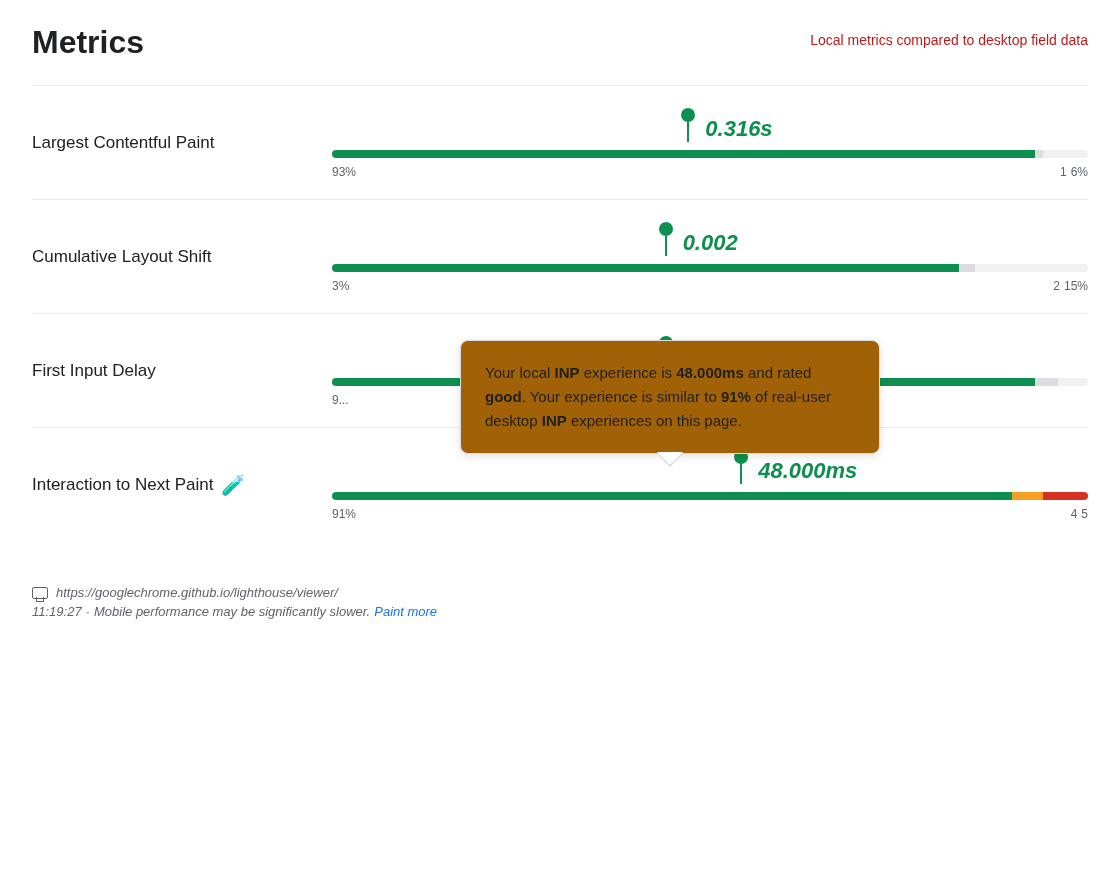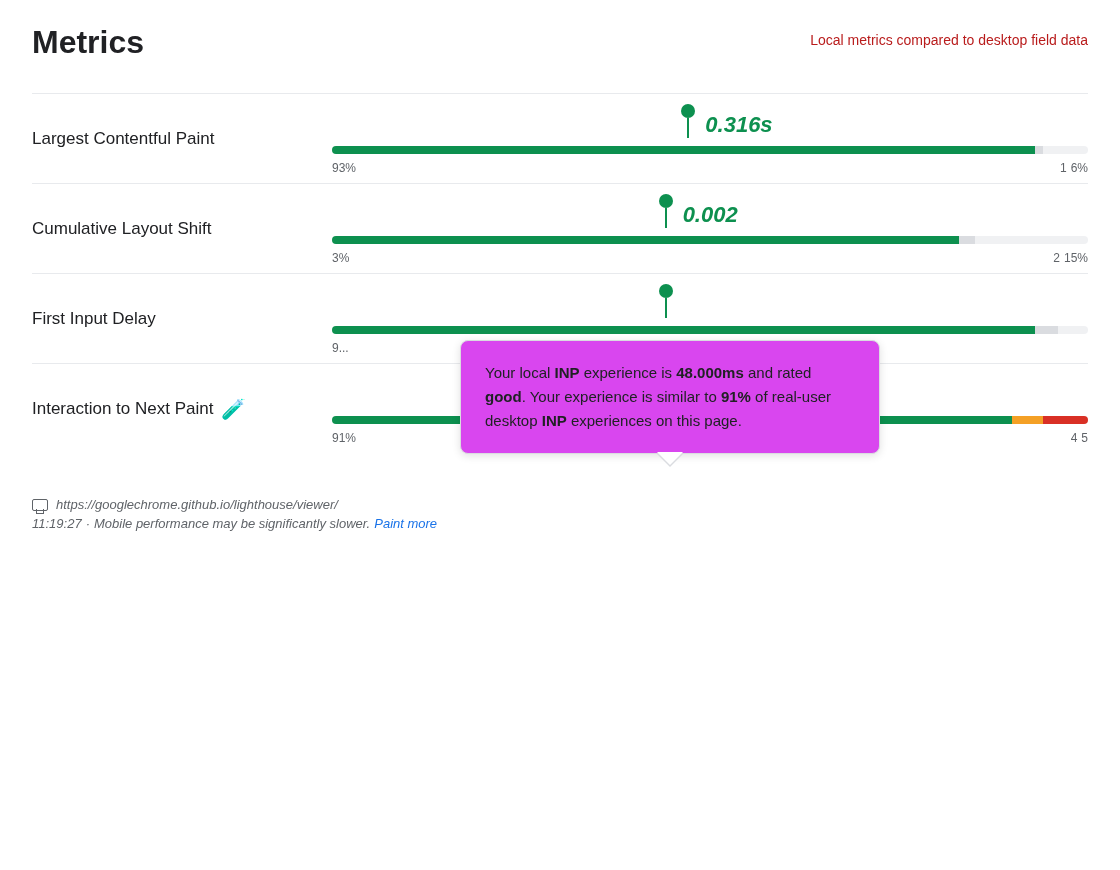--- a/index.html
+++ b/index.html
@@ -14,37 +14,37 @@
 
     .page {
       padding: 24px 32px 32px 32px;
       position: relative;
     }
 
     .header {
       display: flex;
       justify-content: space-between;
       align-items: flex-start;
-      margin-bottom: 32px;
+      margin-bottom: 24px;
     }
 
     .header-title {
       font-size: 32px;
       font-weight: 600;
       color: #202124;
     }
 
     .header-subtitle {
       font-size: 14px;
       color: #b91c1c;
       padding-top: 8px;
     }
 
     .metric-row {
-      padding: 8px 0;
+      padding: 20px 0;
       border-top: 1px solid #e8eaed;
       display: flex;
       align-items: center;
       position: relative;
     }
 
     .metric-label {
       width: 300px;
       font-size: 17px;
       color: #202124;
@@ -147,21 +147,21 @@
     }
 
     .bar-label-group {
       display: flex;
       gap: 4px;
     }
 
     
     .tooltip {
       position: absolute;
-      background: #d946ef;
+      background: #a16207;
       border: 1px solid #dadce0;
       border-radius: 8px;
       padding: 20px 24px;
       width: 420px;
       font-size: 15px;
       line-height: 1.6;
       color: #202124;
       box-shadow: 0 2px 8px rgba(0,0,0,0.12);
       z-index: 10;
       left: 460px;

